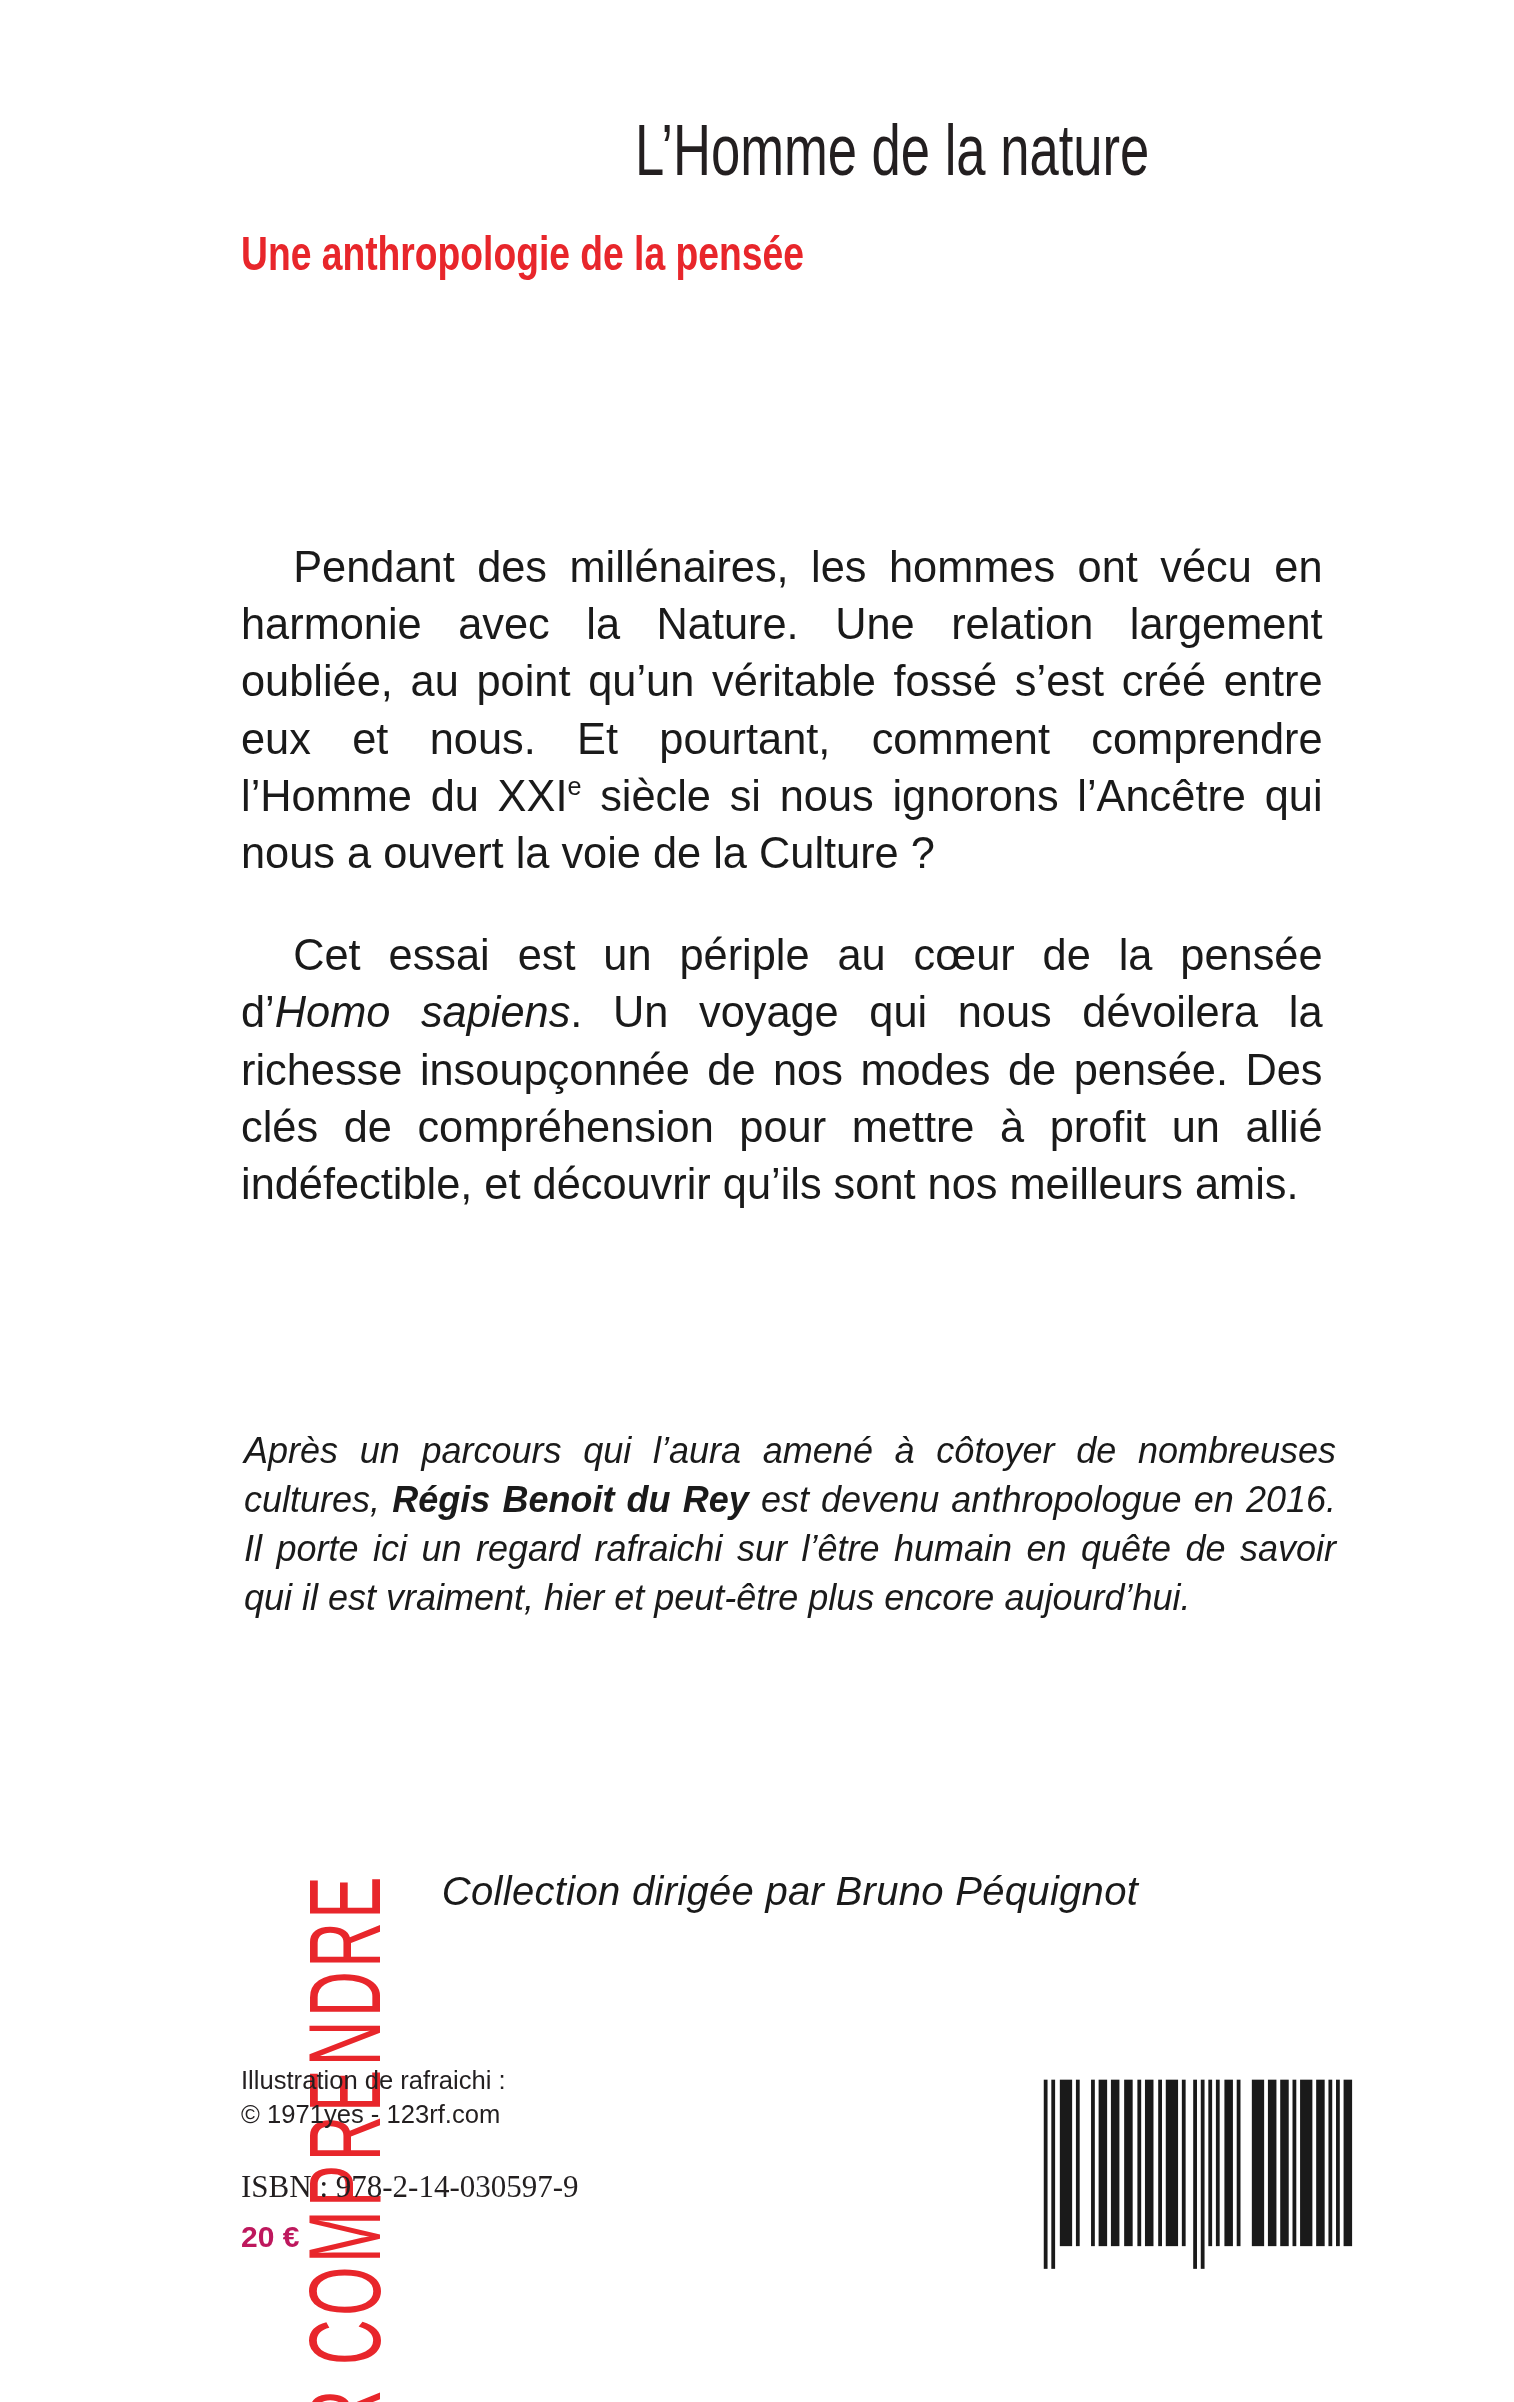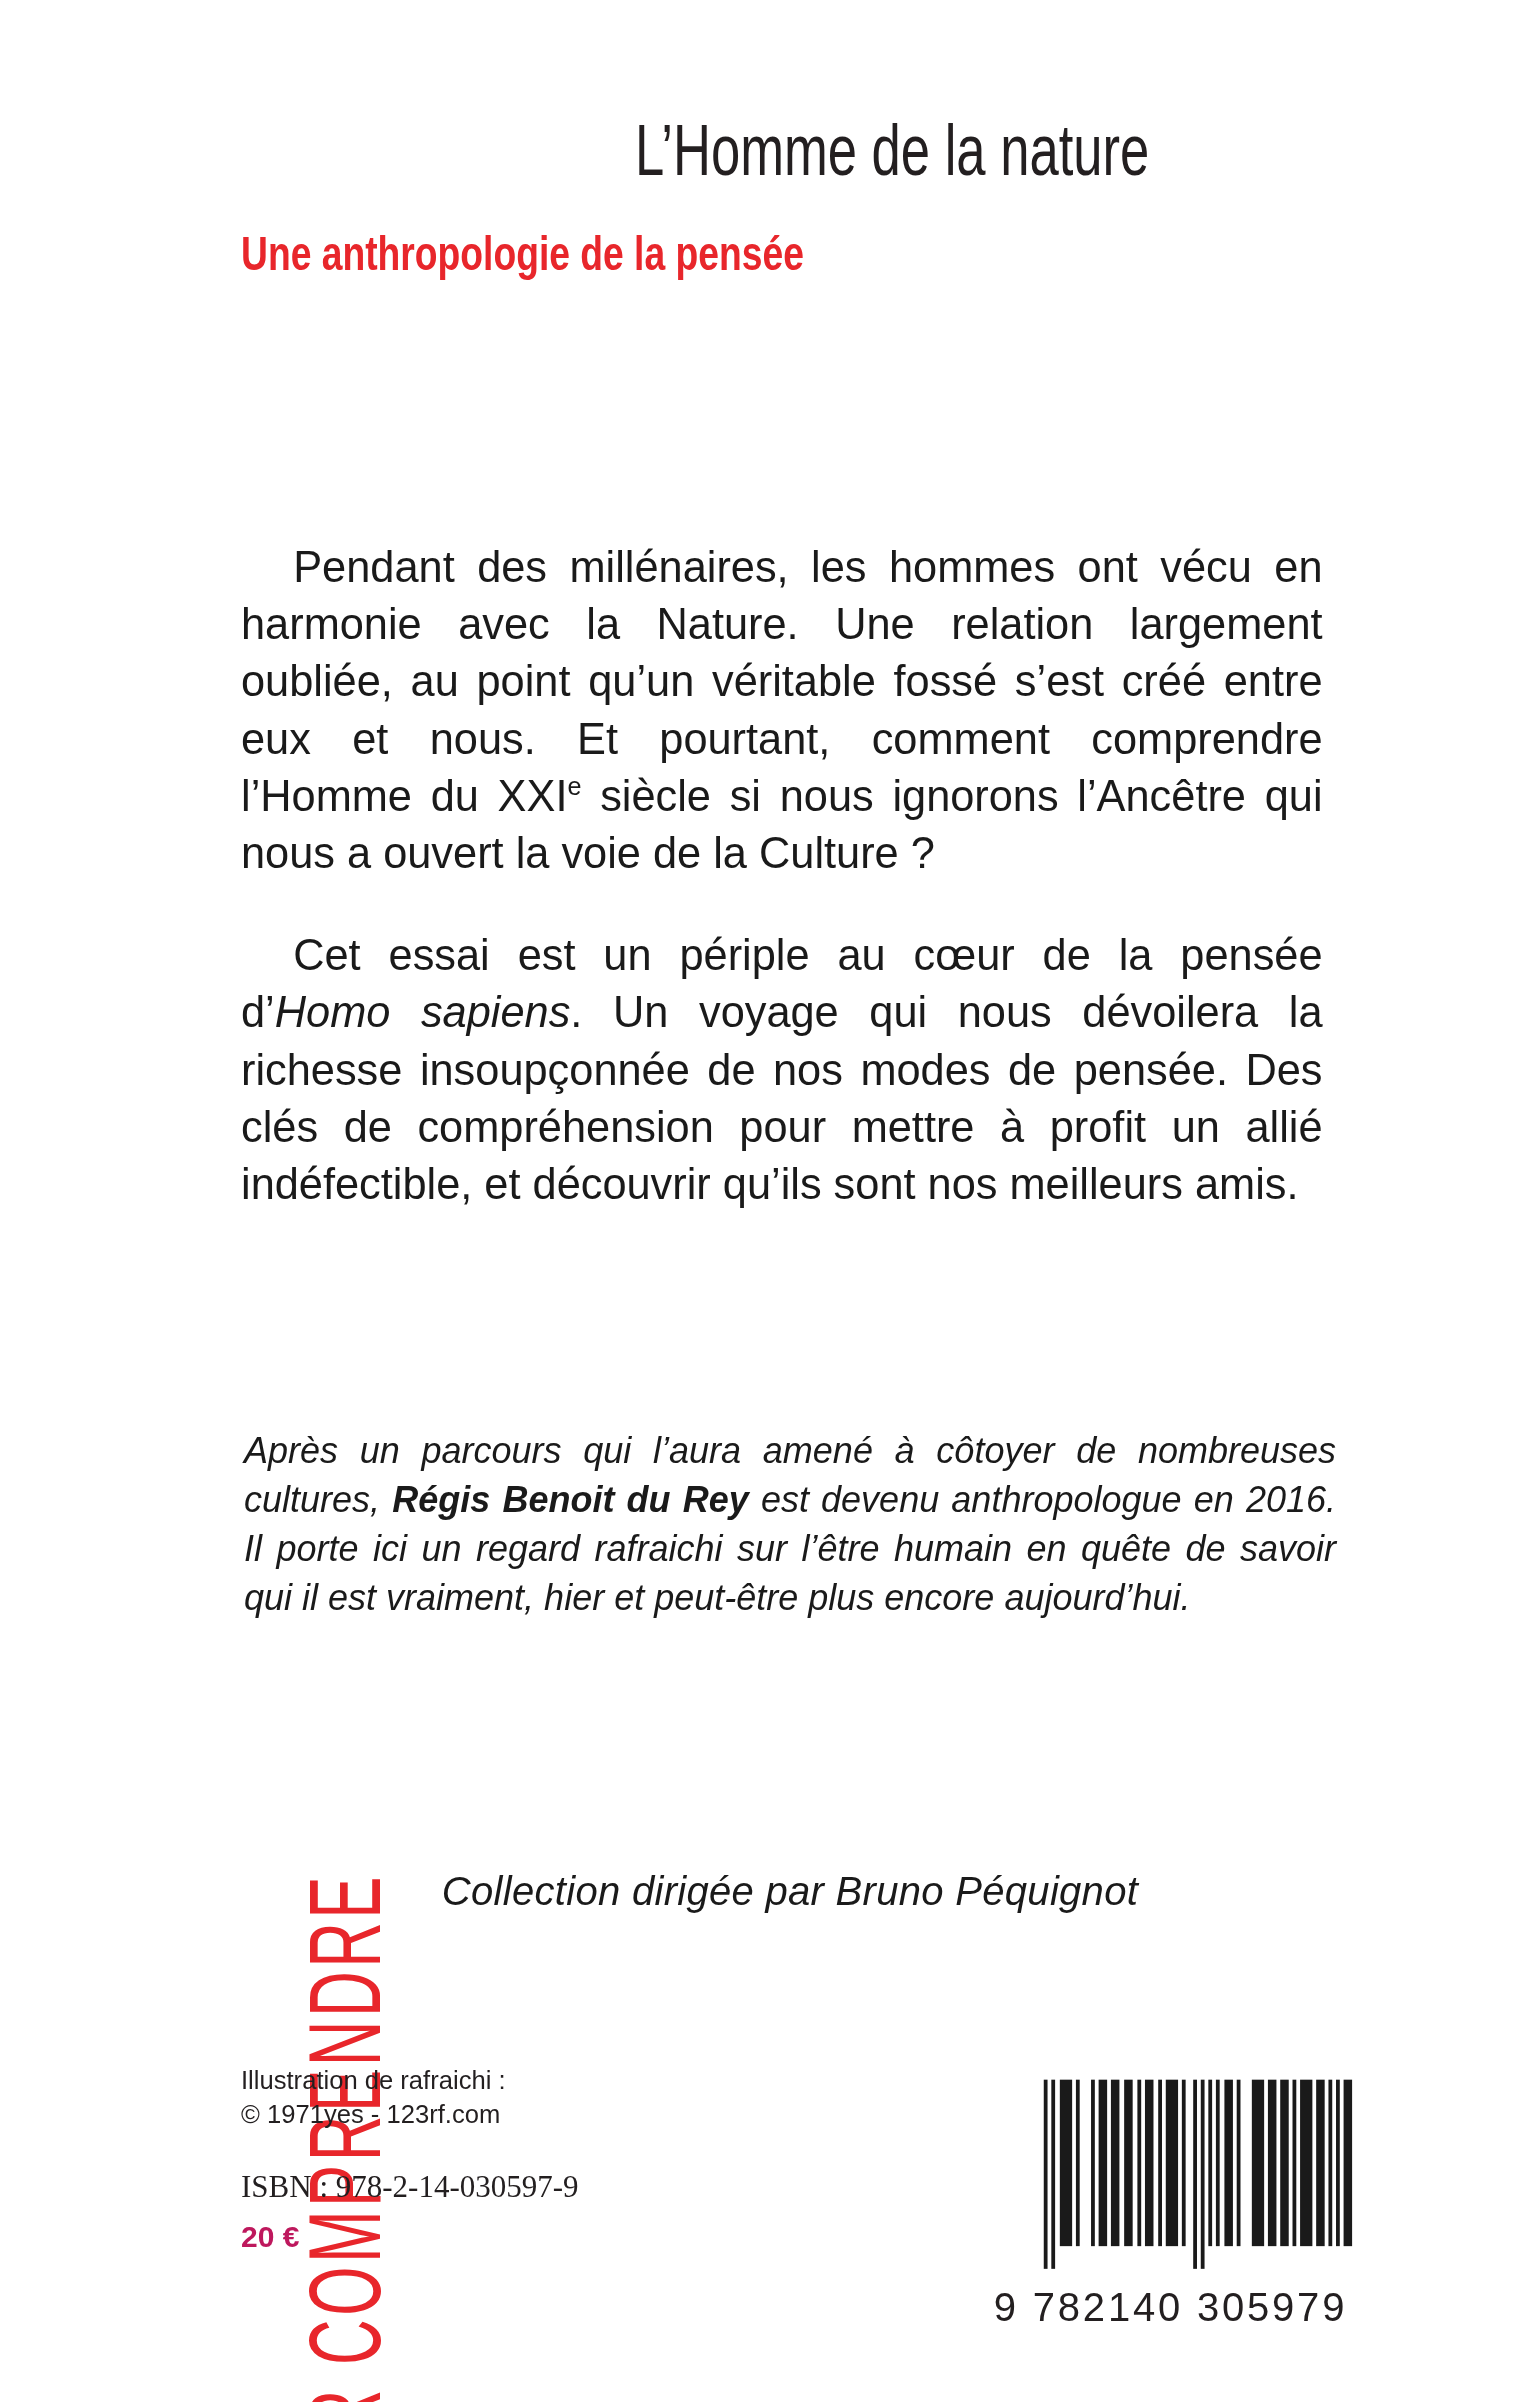--- a/index.html
+++ b/index.html
@@ -287,19 +287,18 @@
             <rect x="299" y="6" width="9" height="176"></rect>
             <rect x="312" y="6" width="9" height="176"></rect>
             <rect x="325" y="6" width="4" height="176"></rect>
             <rect x="333" y="6" width="13" height="176"></rect>
             <rect x="350" y="6" width="9" height="176"></rect>
             <rect x="363" y="6" width="4" height="176"></rect>
             <rect x="371" y="6" width="4" height="176"></rect>
             <rect x="379" y="6" width="9" height="176"></rect>
           </g>
         </svg>
-        <div class="barcode-digits">9 782140 305979</div>
       </div>
 
     </div>
   </div>
 </div>
 
 
 </body></html>

